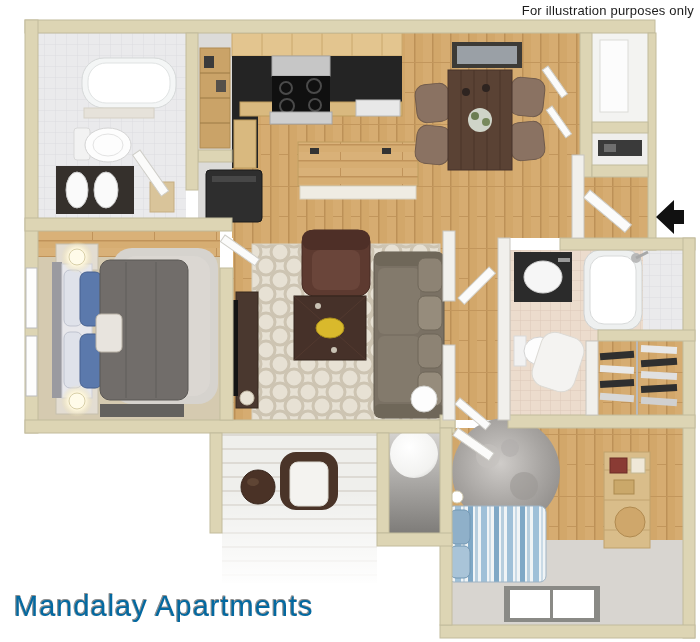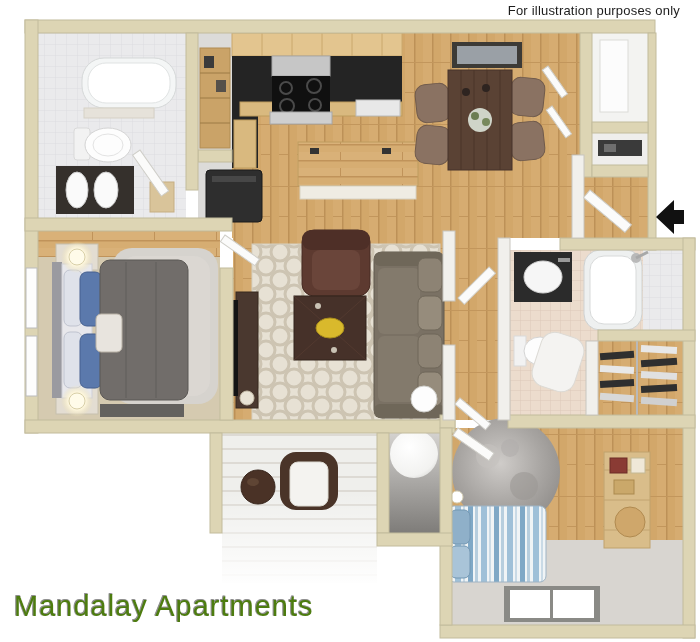--- a/index.html
+++ b/index.html
@@ -1,20 +1,20 @@
 <!DOCTYPE html>
 <html><head>
 <meta charset="utf-8">
 <style>
   html,body{margin:0;padding:0;background:#ffffff;}
   .stage{position:relative;width:700px;height:642px;background:#ffffff;overflow:hidden;
          font-family:"Liberation Sans", sans-serif;}
   .stage svg{position:absolute;left:0;top:0;}
-  .watermark{position:absolute;top:3px;right:20px;font-size:13px;color:#1c1c1c;letter-spacing:.2px;}
-  .brand{position:absolute;left:14px;top:590px;font-size:29px;letter-spacing:1px;color:#4d7c0f;
+  .watermark{position:absolute;top:3px;right:6px;font-size:13px;color:#1c1c1c;letter-spacing:.2px;}
+  .brand{position:absolute;left:14px;top:590px;font-size:29px;letter-spacing:1px;color:#0369a1;
          text-shadow:-1px -1px 0 #8f8f8f, 1px 1px 0 #ffffff, -1px 0 0 #a5a5a5, 0 -1px 0 #a5a5a5;}
 </style>
 </head>
 <body>
 
 <div class="stage">
 <svg width="700" height="642" viewBox="0 0 700 642">
 <defs>
   <pattern id="woodV" width="18" height="62" patternUnits="userSpaceOnUse">
     <rect width="18" height="62" fill="#d2a76a"></rect>

